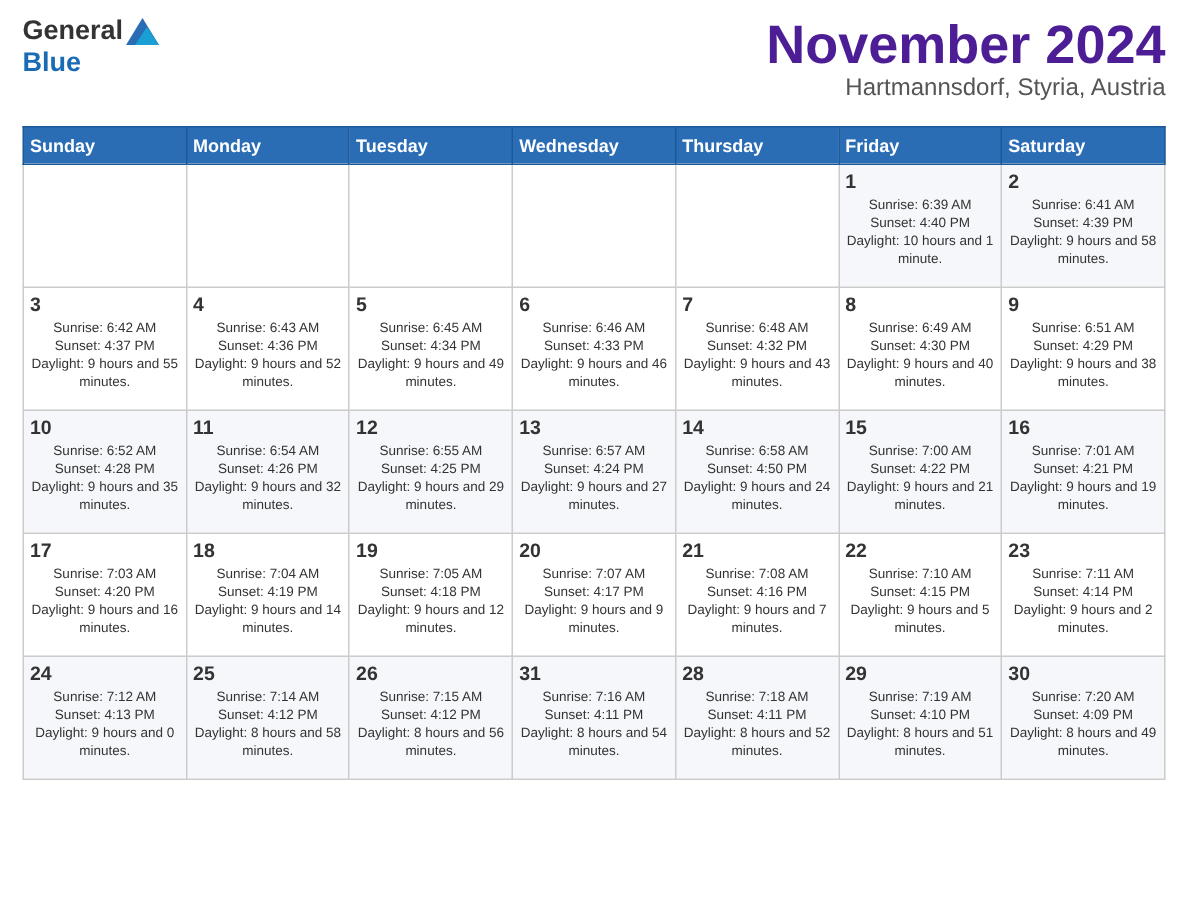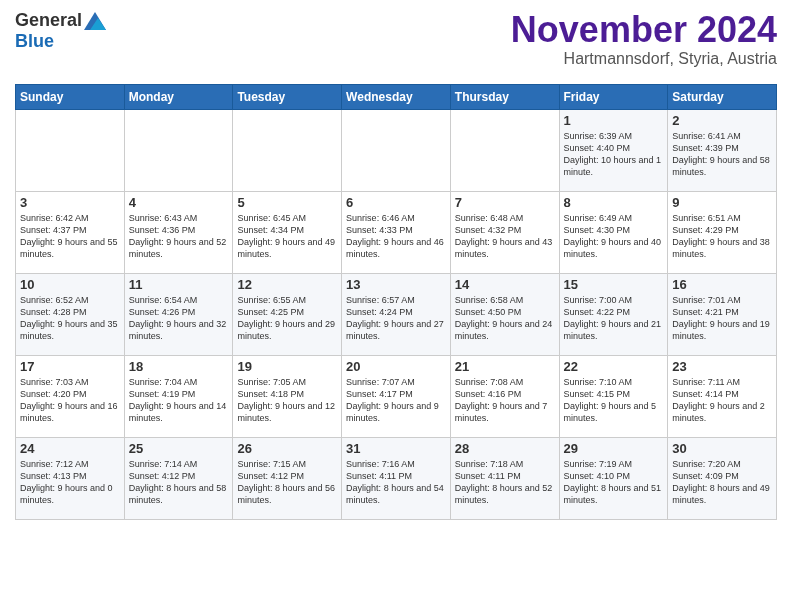--- a/index.html
+++ b/index.html
@@ -22,21 +22,21 @@
     table { width: 100%; border-collapse: collapse; table-layout: fixed; margin-top: 16px; }
     
     thead tr { background-color: #2a6db5; }
     thead th { color: #fff; font-size: 12px; font-weight: bold; padding: 5px 4px; text-align: left; border: 1px solid #1a5a9a; }
     
     tbody tr { vertical-align: top; }
     tbody td { border: 1px solid #ccc; padding: 3px 4px; font-size: 9.5px; color: #333; min-height: 80px; height: 82px; background: #fff; }
     tbody tr:nth-child(odd) td { background: #f5f7fa; }
     
     .day-number { font-size: 13px; font-weight: bold; color: #333; display: block; margin-bottom: 2px; }
-    .day-info { font-size: 9px; color: #333; line-height: 1.35; }
+    .day-info { font-size: 9px; color: #333; line-height: 1.35; text-align: center; }
     .empty-cell { background: #fff !important; }
   </style>
 </head>
 <body>
 
 <div class="container">
   <div class="header-row">
     <div class="logo">
       <div class="logo-text">
         <span class="logo-general">General</span>

